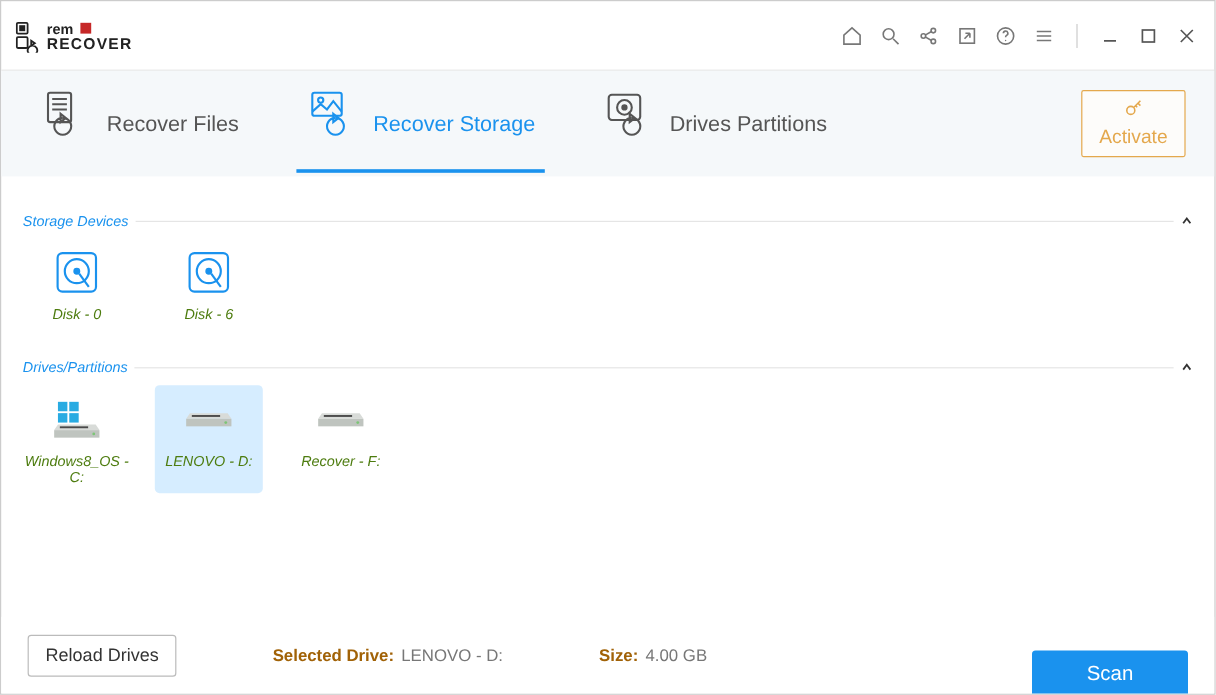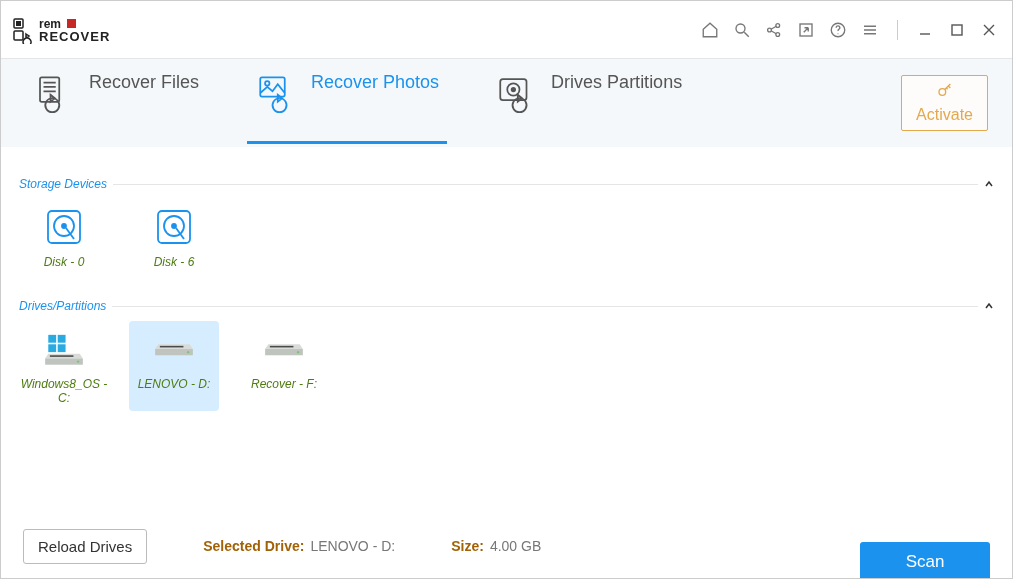--- a/index.html
+++ b/index.html
@@ -8,39 +8,39 @@
 
   
   .titlebar { height:58px; display:flex; align-items:center; justify-content:space-between; padding:0 14px 0 12px; border-bottom:1px solid #e5e5e5; }
   .logo { display:flex; align-items:center; gap:4px; }
   .title-icons { display:flex; align-items:center; gap:14px; color:#666; }
   .title-icons .ico { width:18px; height:18px; display:flex; align-items:center; justify-content:center; cursor:pointer; }
   .title-icons .sep { width:1px; height:20px; background:#ccc; margin:0 4px; }
 
   
   .tabbar { height:88px; background:#f5f8fa; display:flex; align-items:center; gap:40px; padding:0 24px; position:relative; }
-  .tab { display:flex; align-items:flex-start; gap:14px; font-size:18px; color:#555; padding:10px 8px 30px 8px; cursor:pointer; position:relative; }
+  .tab { display:flex; align-items:flex-end; gap:14px; font-size:18px; color:#555; padding:10px 8px 30px 8px; cursor:pointer; position:relative; }
   .tab.active { color:#1a92ee; }
   .tab.active::after { content:""; position:absolute; left:0; right:0; bottom:0; height:3px; background:#1a92ee; }
   .tab-icon { width:42px; height:42px; display:flex; align-items:center; justify-content:center; }
   .activate-btn { margin-left:auto; border:1px solid #e4a84d; color:#e4a84d; background:#fdfcfa; padding:6px 14px; font-size:16px; display:flex; align-items:center; gap:8px; cursor:pointer; border-radius:2px;flex-direction:column; }
 
   
   .content { padding:30px 18px 10px 18px; height:calc(100% - 42px - 88px - 64px); overflow:auto;font-style:italic; }
   .section-header { display:flex; align-items:center; font-size:12px; color:#1a92ee; margin-bottom:8px; }
   .section-header .hline { flex:1; height:1px; background:#e5e5e5; margin-left:6px; }
   .section-header .chev { color:#333; font-size:11px; margin-left:6px; cursor:pointer; }
 
   .items-row { display:flex; gap:20px; margin-bottom:24px; margin-top:4px; }
   .device-item { width:90px; text-align:center; font-size:12px; color:#4d7c0f; cursor:pointer; padding:6px 0; border-radius:4px; }
   .device-item .dev-icon { margin:0 auto 6px auto; width:44px; height:44px; display:flex; align-items:center; justify-content:center; }
   .device-item.selected { background:#d6edff; }
 
   
-  .bottombar { position:absolute; left:0; right:0; bottom:0; height:64px; display:flex; align-items:center; padding:0 22px; gap:56px; background:#fff;justify-content:flex-end; }
+  .bottombar { position:absolute; left:0; right:0; bottom:0; height:64px; display:flex; align-items:center; padding:0 22px; gap:80px; background:#fff;justify-content:flex-end; }
   .reload-btn { border:1px solid #bbb; background:#fff; color:#333; padding:8px 14px; font-size:15px; border-radius:3px; cursor:pointer; }
   .info-block { display:flex; align-items:center; gap:6px; font-size:14px; }
   .info-label { color:#a16207; font-weight:600; }
   .info-value { color:#777; }
   .scan-btn { margin-left:auto; background:#1a92ee; color:#fff; border:none; font-size:17px; padding:10px 0; width:130px; border-radius:3px; cursor:pointer;margin-top:31px; }
 
   svg { display:block; }
 </style>
 </head>
 <body>
@@ -130,21 +130,21 @@
 
   <div class="tab active">
     <span class="tab-icon">
       <svg width="42" height="42" viewBox="0 0 48 48" fill="none" stroke="#1a92ee" stroke-width="2">
         <rect x="6" y="6" width="28" height="22" rx="2"></rect>
         <circle cx="14" cy="13" r="2.5"></circle>
         <path d="M6 24 l8-7 6 5 6-8 8 10"></path>
         <path d="M28 30 a8 8 0 1 0 0.1 0 M26 26 l5 4 -5 4 z"></path>
       </svg>
     </span>
-    <span>Recover Photos</span>
+    <span>Recover Storage</span>
   </div>
 
   <div class="tab">
     <span class="tab-icon">
       <svg width="42" height="42" viewBox="0 0 48 48" fill="none" stroke="#555" stroke-width="2">
         <rect x="6" y="8" width="30" height="24" rx="3"></rect>
         <circle cx="21" cy="20" r="7"></circle>
         <circle cx="21" cy="20" r="2" fill="#555"></circle>
         <path d="M28 30 a8 8 0 1 0 0.1 0 M26 26 l5 4 -5 4 z"></path>
       </svg>

